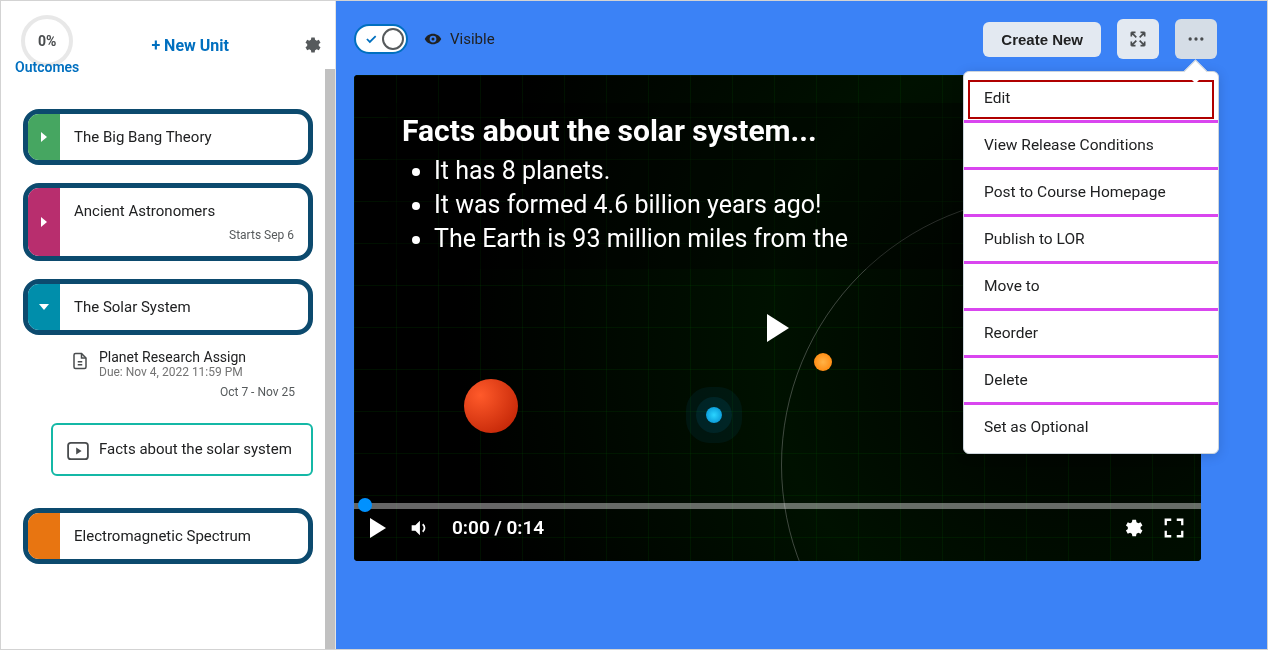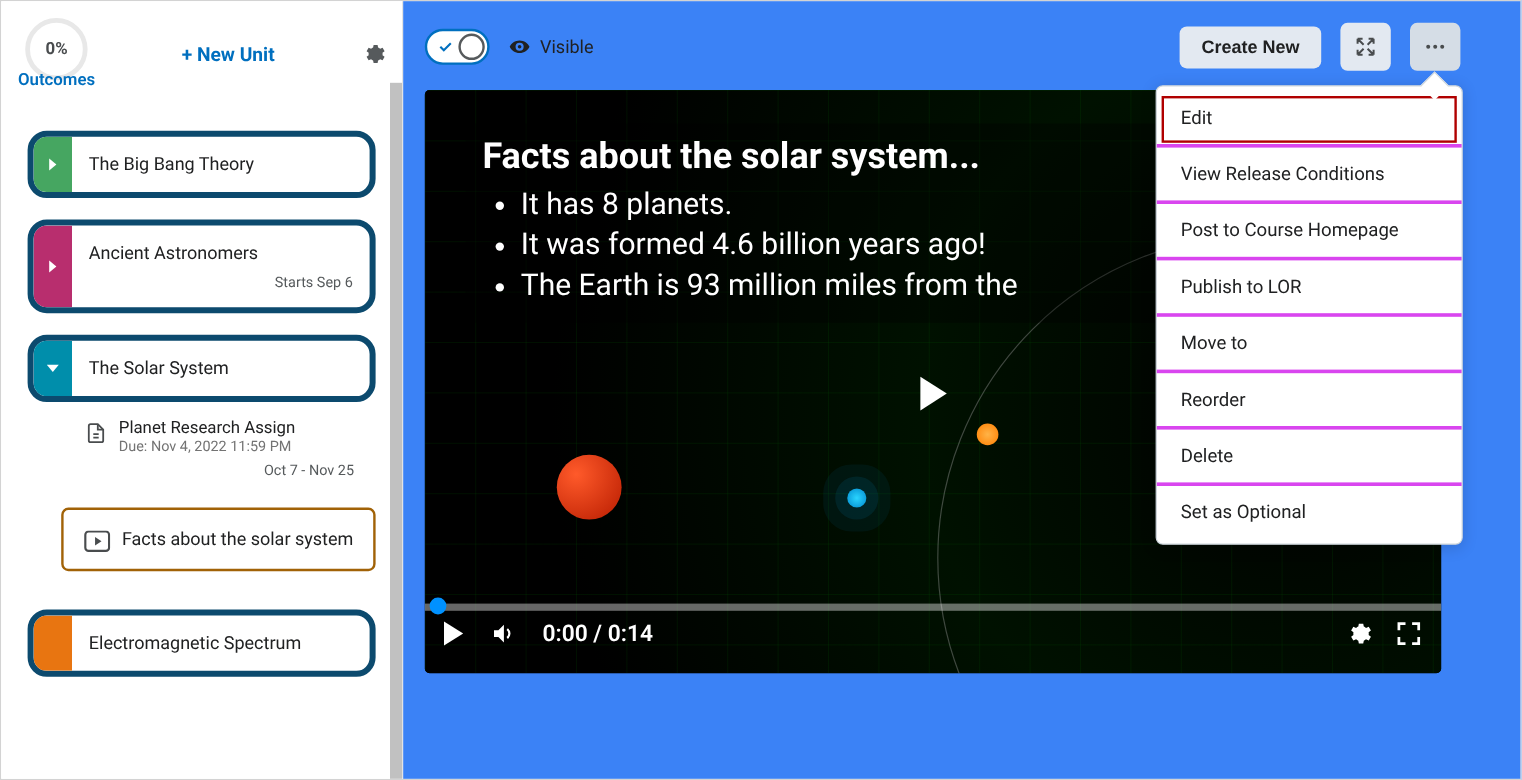--- a/index.html
+++ b/index.html
@@ -31,21 +31,21 @@
     .arrow-right { width: 0; height: 0; border-top: 5px solid transparent; border-bottom: 5px solid transparent; border-left: 6px solid #fff; }
     .arrow-down { width: 0; height: 0; border-left: 5px solid transparent; border-right: 5px solid transparent; border-top: 6px solid #fff; }
     
     .sub-items { padding: 0 0 8px 0; }
     .sub-item { padding: 6px 14px 6px 26px; position: relative; }
     .sub-assign { display: flex; gap: 10px; align-items: flex-start; }
     .doc-icon { width: 18px; height: 20px; color: #494c4e; flex-shrink: 0; margin-top: 2px; }
     .sub-assign-title { font-size: 14px; color: #202122; white-space: nowrap; overflow: hidden; }
     .sub-assign-due { font-size: 12px; color: #737373; }
     .sub-date { font-size: 12px; color: #565a5c; text-align: right; margin-top: 6px; padding-right: 4px; }
-    .sub-video { border: 2px solid #a16207; border-radius: 6px; padding: 14px 14px 14px 14px; display: flex; gap: 10px; align-items: flex-start; margin-top: 12px; justify-content: center; }
+    .sub-video { border: 2px solid #14b8a6; border-radius: 6px; padding: 14px 14px 14px 14px; display: flex; gap: 10px; align-items: flex-start; margin-top: 12px; }
     .sub-video-title { font-size: 15px; color: #202122; line-height: 1.35; }
     .play-square { width: 22px; height: 18px; color: #494c4e; flex-shrink: 0; margin-top: 3px; }
     
     
     .main { flex: 1; background: #3b82f6; position: relative; padding: 18px 50px 0 18px; }
     .topbar { display: flex; align-items: center; gap: 16px; margin-bottom: 16px; }
     .toggle { width: 54px; height: 30px; border: 2px solid #006fbf; border-radius: 16px; display: flex; align-items: center; justify-content: flex-end; padding: 0 2px; background: #fff; cursor: pointer; position: relative; }
     .toggle-check { position: absolute; left: 8px; color: #006fbf; font-weight: bold; }
     .toggle-knob { width: 22px; height: 22px; border-radius: 50%; background: #fff; border: 2px solid #565a5c; }
     .vis { display: flex; align-items: center; gap: 8px; color: #202122; font-size: 15px; }

